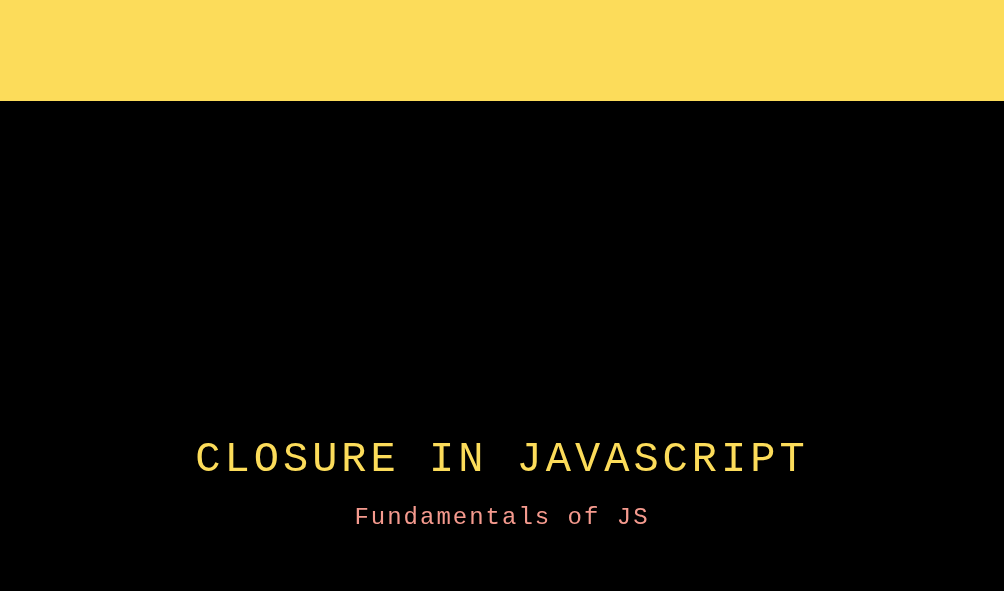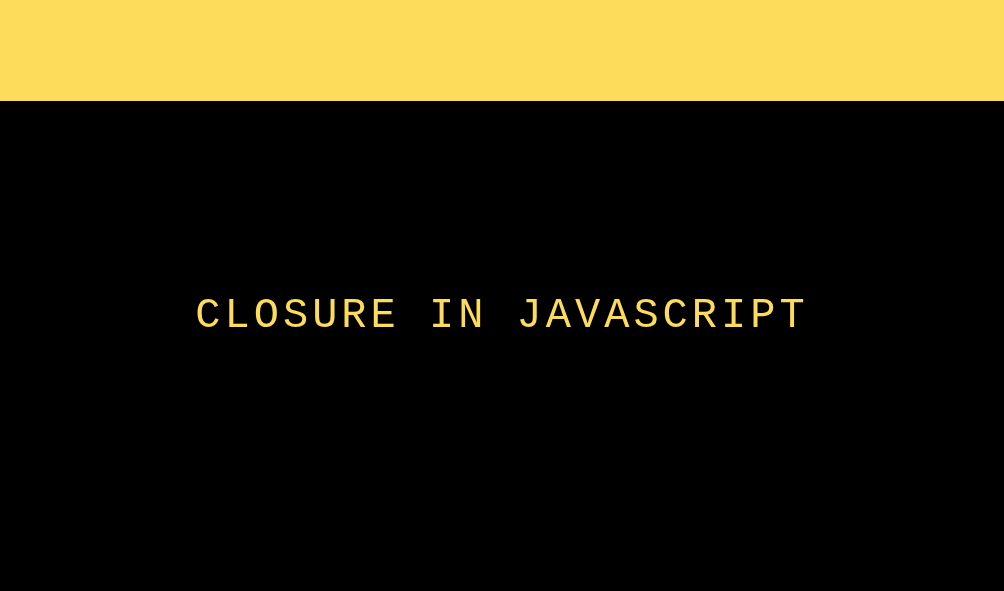--- a/index.html
+++ b/index.html
@@ -21,21 +21,21 @@
       height: 101px;
       background-color: #fcdc5a;
     }
     
     .content-area {
       width: 100%;
       height: 490px;
       display: flex;
       flex-direction: column;
       align-items: center;
-      justify-content: center;
+      justify-content: flex-end;
       gap: 20px;
       padding-bottom: 60px;
     }
     
     .title {
       color: #fcdc5a;
       font-size: 42px;
       font-weight: normal;
       letter-spacing: 4px;
       font-family: 'Courier New', Courier, monospace;
@@ -50,13 +50,14 @@
       font-family: 'Courier New', Courier, monospace;
     }
   </style>
 </head>
 <body>
 
 <div class="top-banner"></div>
 
 <div class="content-area">
   <h1 class="title">CLOSURE IN JAVASCRIPT</h1>
+  <p class="subtitle">Fundamentals of JS</p>
 </div>
 
 </body></html>

